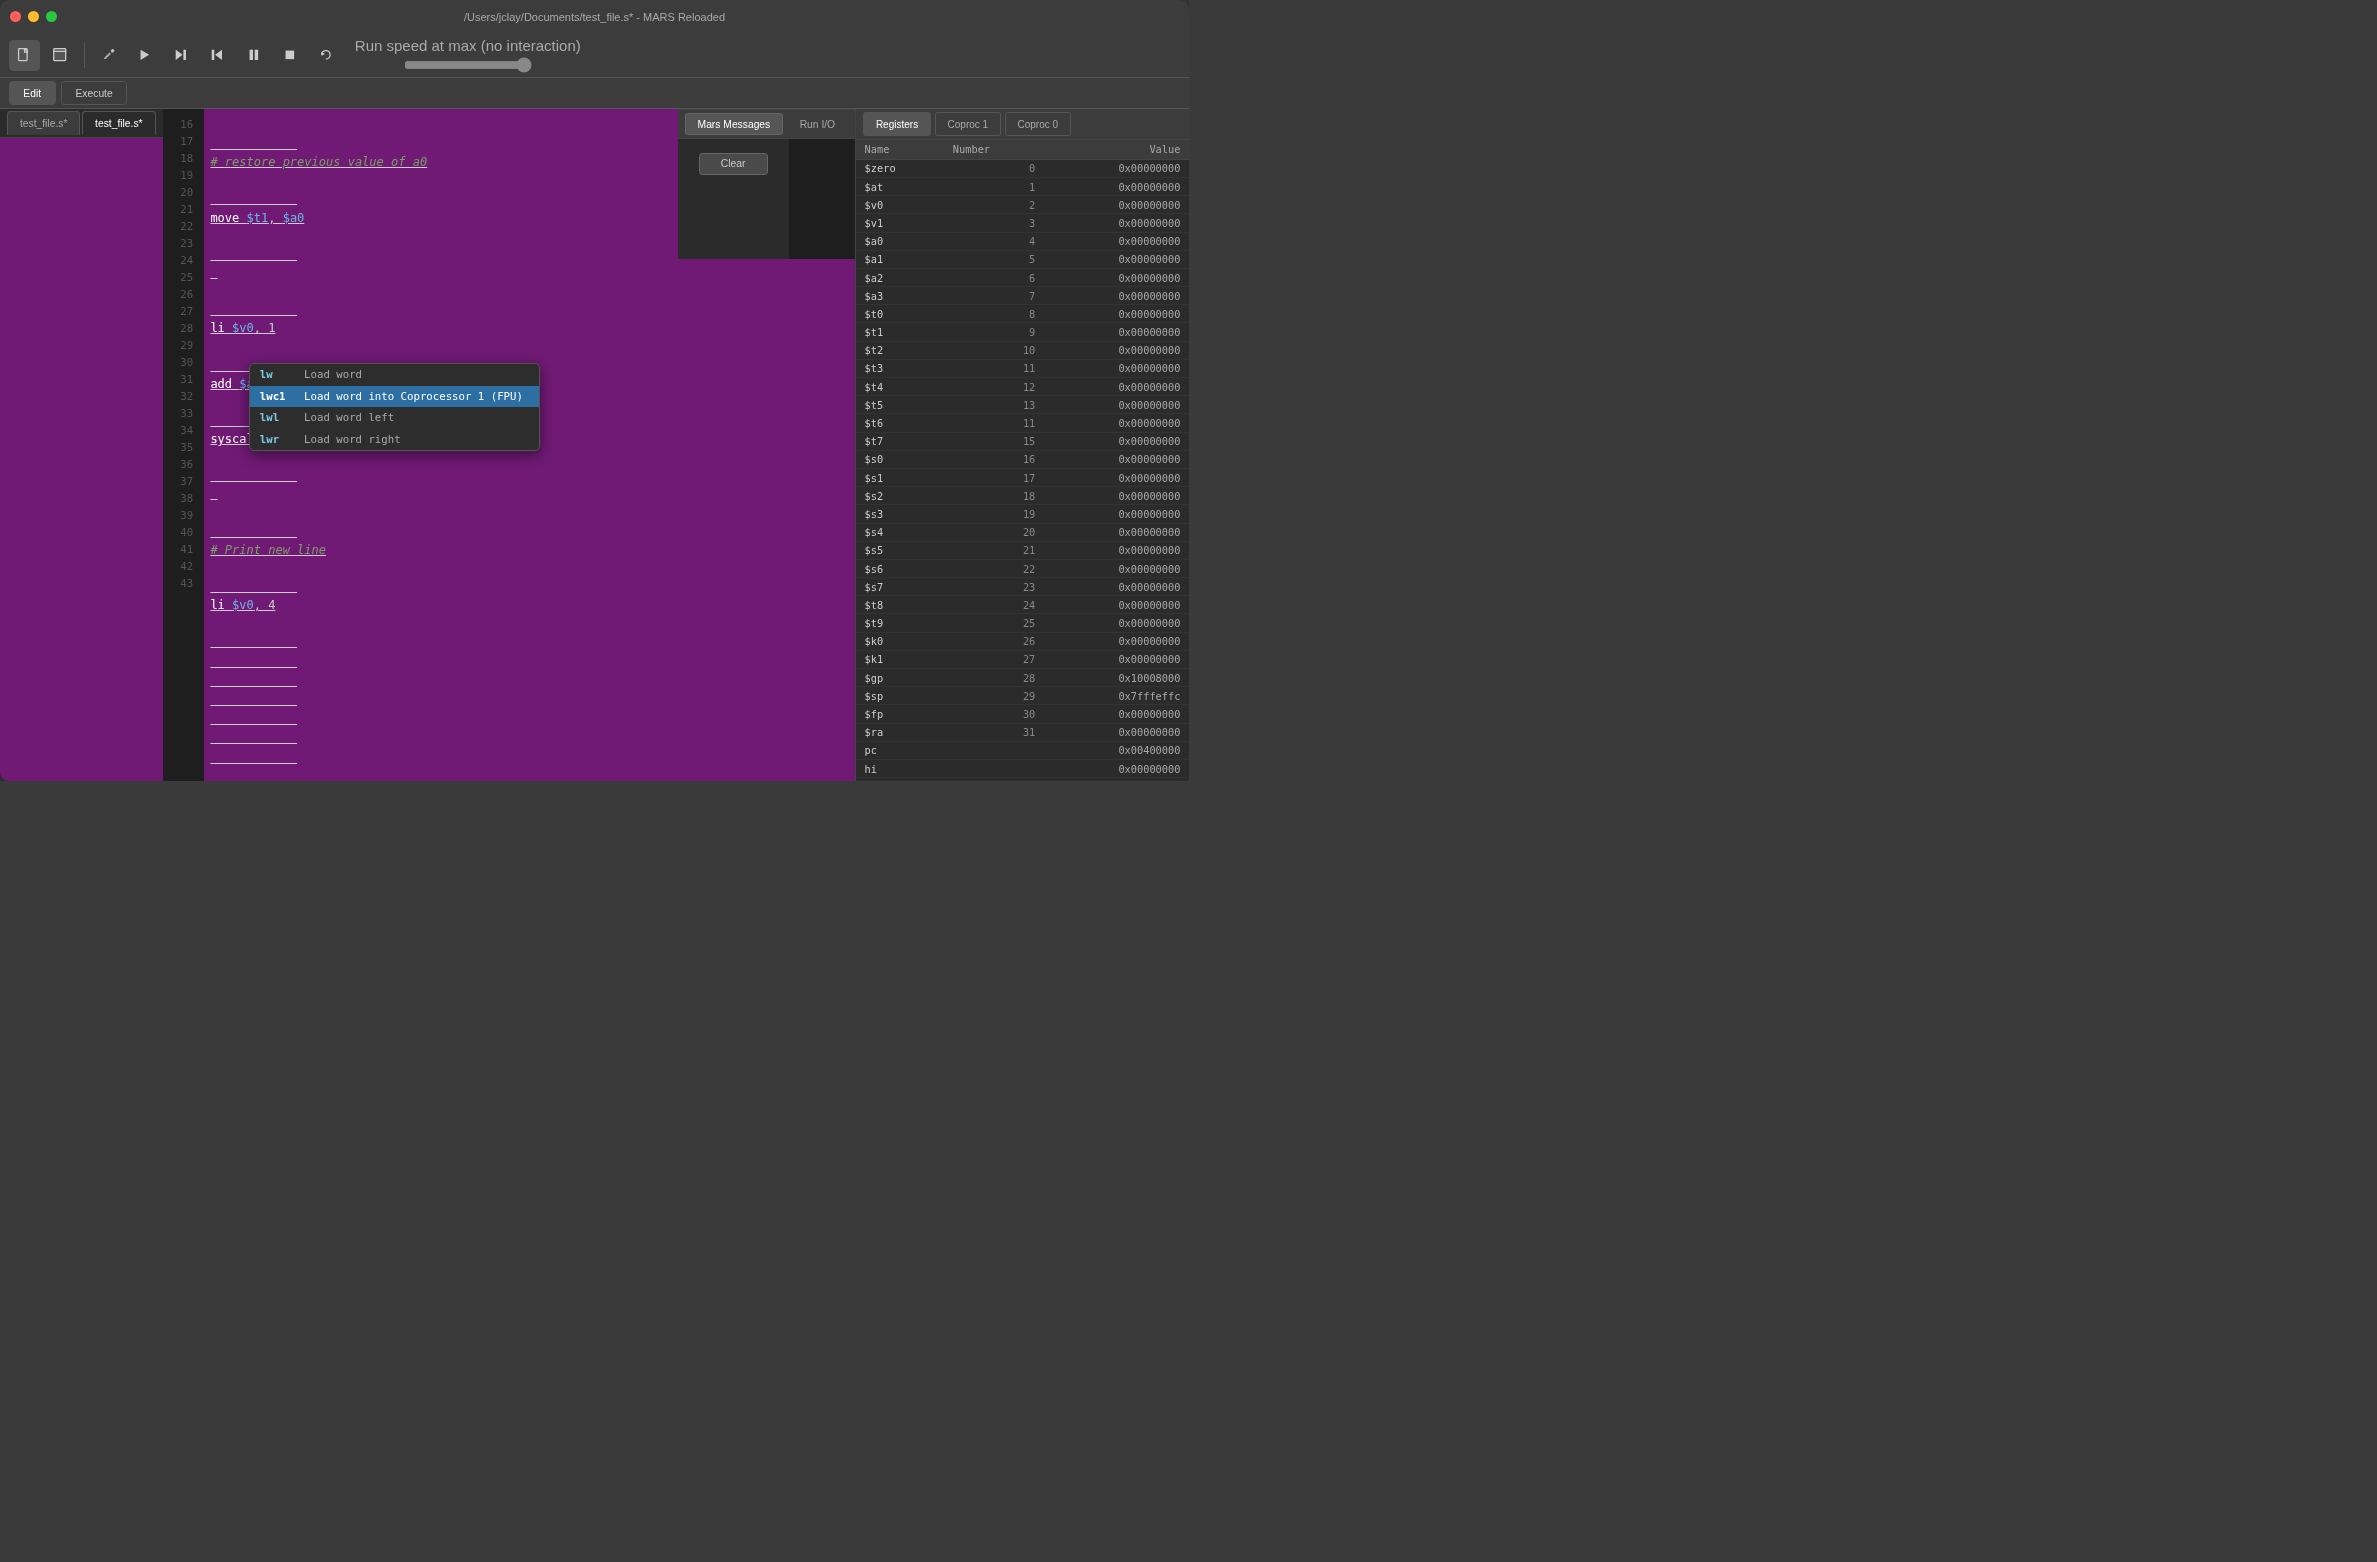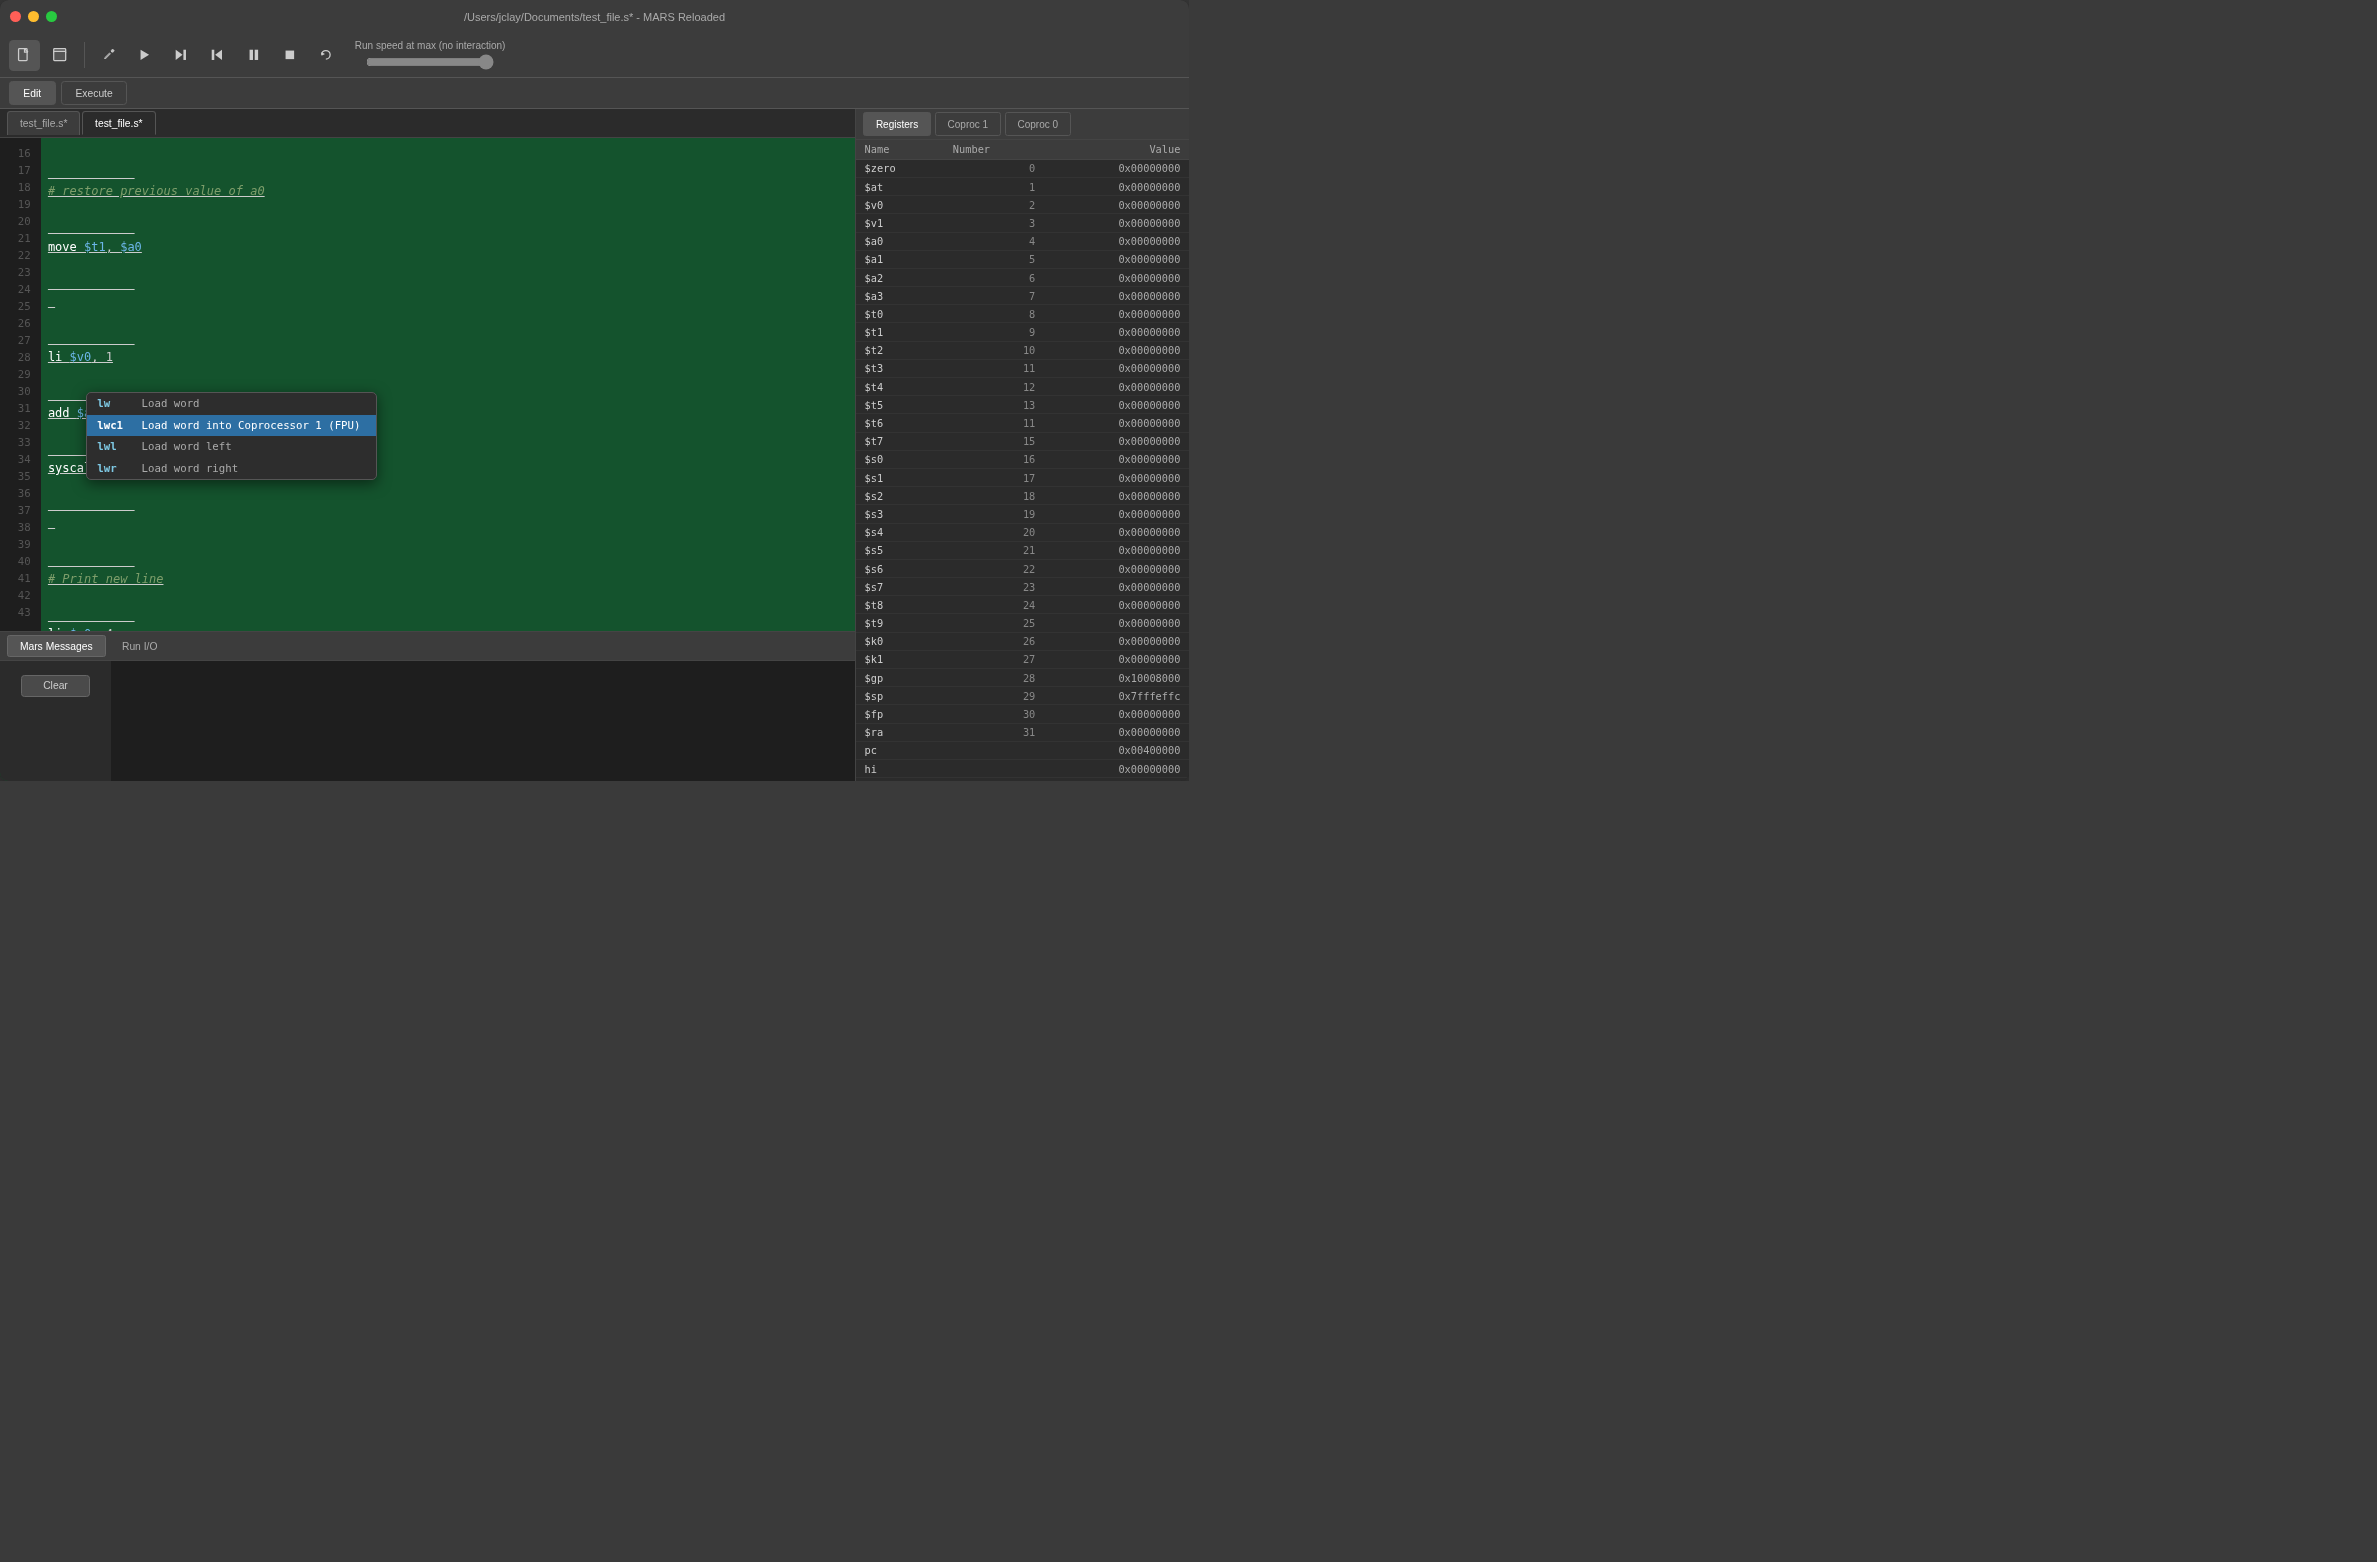--- a/index.html
+++ b/index.html
@@ -80,21 +80,21 @@
       background: #555;
       margin: 0 3.4px;
     }
     .run-speed-container {
       display: flex;
       flex-direction: column;
       align-items: center;
       margin-left: 8.6px;
     }
     .run-speed-label {
-      font-size: 10px;
+      font-size: 15px;
       color: #aaa;
       margin-bottom: 3.4px;
     }
     .run-speed-slider {
       width: 128px;
       accent-color: #888;
     }
     .tabs-bar {
       background: #3c3c3c;
       height: 31px;
@@ -148,23 +148,23 @@
       border-bottom: 0.9px solid #2b2b2b;
     }
     .main-content {
       display: flex;
       flex: 1;
       overflow: hidden;
     }
     .editor-panel {
       flex: 1;
       display: flex;
-      flex-direction: column;
+      flex-direction: row;
       overflow: hidden;
-      background: #14532d;
+      background: #701a75;
     }
     .editor-area {
       flex: 1;
       overflow: hidden;
       position: relative;
       font-family: 'Menlo', 'Monaco', 'Courier New', monospace;
       font-size: 10.7px;
     }
     .code-editor {
       display: flex;

